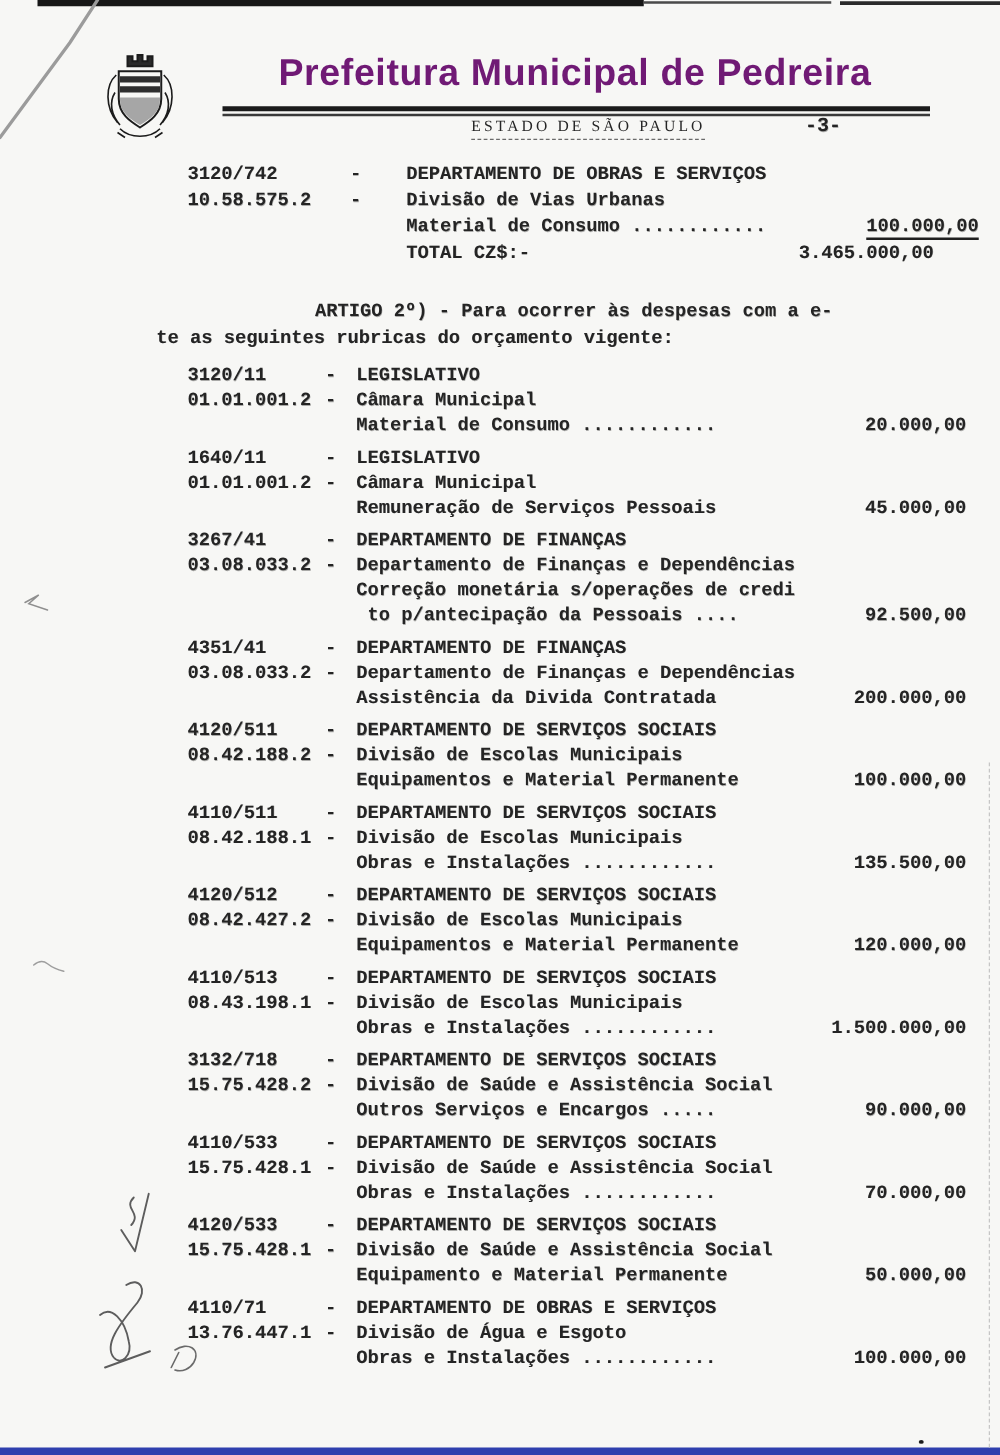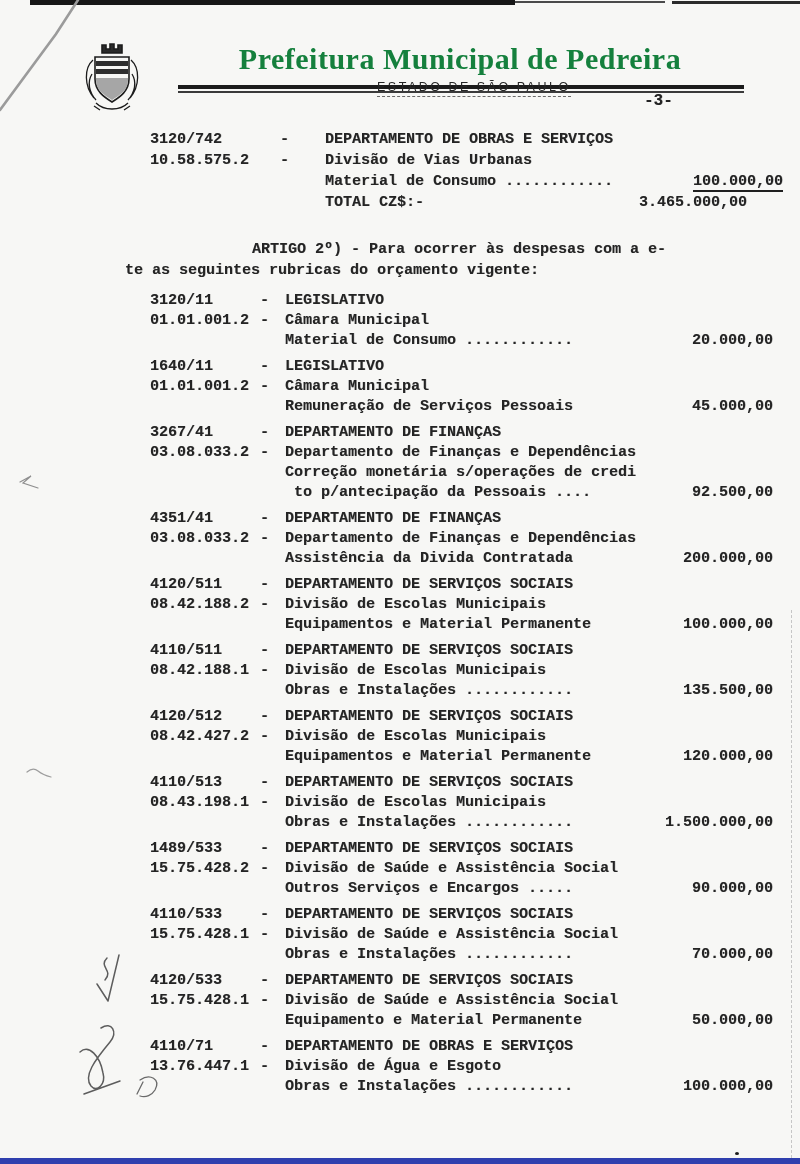--- a/index.html
+++ b/index.html
@@ -12,25 +12,25 @@
   .topbar-b{position:absolute;left:515px;top:1px;width:150px;height:2px;background:#4a4a4a;}
   .topbar-c{position:absolute;left:672px;top:1px;width:128px;height:3px;background:#2b2b2b;}
   .bottombar{position:absolute;left:0;top:1158px;width:800px;height:6px;background:#2f3fae;}
   .right-dash{position:absolute;left:791px;top:610px;height:548px;width:0;
               border-left:1px dashed #c6c6c6;}
   .ink-dot{position:absolute;left:735px;top:1152px;width:4px;height:3px;background:#1d1d1d;border-radius:50%;}
   .marks-overlay{position:absolute;left:0;top:0;width:800px;height:1164px;pointer-events:none;}
   
   .crest{position:absolute;left:82px;top:40px;width:60px;height:74px;}
   .hdr-title{position:absolute;top:42px;left:150px;width:620px;text-align:center;white-space:nowrap;
-             font-family:Liberation Serif, serif;font-weight:700;font-size:30px;
-             color:#15803d;letter-spacing:.5px;}
+             font-family:Liberation Sans, sans-serif;font-weight:700;font-size:30px;
+             color:#701a75;letter-spacing:.5px;}
   .rule1{position:absolute;top:85px;left:178px;width:566px;height:3.5px;background:#1b1b1b;}
   .rule2{position:absolute;top:91px;left:178px;width:566px;height:1.5px;background:#3a3a3a;}
-  .hdr-sub{position:absolute;top:80px;left:377px;font-family:Liberation Sans, sans-serif;
+  .hdr-sub{position:absolute;top:94px;left:377px;font-family:Liberation Serif, serif;
            font-size:12.5px;letter-spacing:2.5px;color:#262626;border-bottom:1px dashed #6a6a6a;
            padding-bottom:2px;white-space:nowrap;}
   .page-num{position:absolute;top:92px;left:644px;font-size:16px;}
   
   .content{position:absolute;top:129px;left:125px;width:648px;}
   .row{display:flex;line-height:20px;}
   .indented{margin-left:25px;}
   .intro .row{line-height:21px;gap:20px;}
   .c-code{flex:none;width:110px;white-space:pre;}
   .c-dash{flex:none;width:25px;}
@@ -257,21 +257,21 @@
           </div>
           <div class="row typed">
             <span class="c-code"></span>
             <span class="c-dash"></span>
             <span class="c-desc">Obras e Instalações ............</span>
             <span class="c-amt">1.500.000,00</span>
           </div>
         </div>
         <div class="entry">
           <div class="row typed">
-            <span class="c-code">1489/533</span>
+            <span class="c-code">3132/718</span>
             <span class="c-dash">-</span>
             <span class="c-desc">DEPARTAMENTO DE SERVIÇOS SOCIAIS</span>
           </div>
           <div class="row typed">
             <span class="c-code">15.75.428.2</span>
             <span class="c-dash">-</span>
             <span class="c-desc">Divisão de Saúde e Assistência Social</span>
           </div>
           <div class="row typed">
             <span class="c-code"></span>

